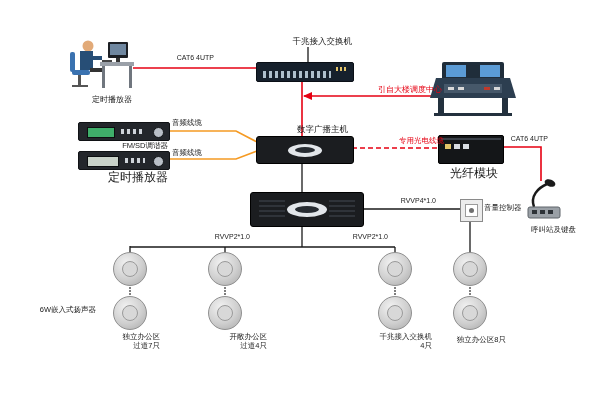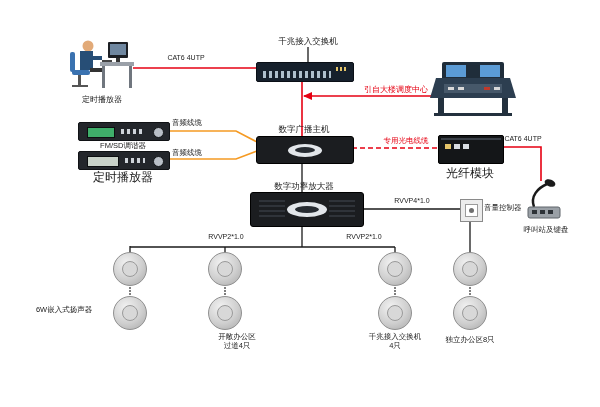--- a/index.html
+++ b/index.html
@@ -1,21 +1,21 @@
 <!DOCTYPE html>
 <html><head>
 <meta charset="utf-8">
 <style>
   html,body{margin:0;padding:0;background:#ffffff;}
   #canvas{position:relative;width:600px;height:407px;background:#ffffff;
     font-family:"Liberation Sans","DejaVu Sans",sans-serif;overflow:hidden;}
   #wires{position:absolute;left:0;top:0;z-index:1;}
   .dev{position:absolute;z-index:2;}
   .lbl{position:absolute;z-index:3;color:#1a1a1a;line-height:1.25;white-space:nowrap;}
-  .lbl.center{text-align:center;}
+  .lbl.center{text-align:right;}
   .lbl.red{color:#e60012;}
   .lbl span{display:block;white-space:nowrap;}
 
   
   #switch-box{width:96px;height:18px;background:#16202c;border:1px solid #0a0f16;border-radius:2px;}
   #switch-box .ports{position:absolute;left:6px;right:22px;bottom:3px;height:7px;
     background:repeating-linear-gradient(90deg,#aebfcc 0 3px,rgba(0,0,0,0) 3px 6px);}
   #switch-box .leds{position:absolute;right:5px;top:4px;width:12px;height:4px;
     background:repeating-linear-gradient(90deg,#e4c469 0 2px,rgba(0,0,0,0) 2px 4px);}
 
@@ -232,27 +232,30 @@
   <div class="lbl center red" style="left:350px;top:85px;width:92px;font-size:8px">引自大楼调度中心</div>
   <div class="lbl center" style="left:78px;top:141px;width:90px;font-size:7.5px">FM/SD调谐器</div>
   <div class="lbl center" style="left:78px;top:170px;width:90px;font-size:12px">定时播放器</div>
   <div class="lbl" style="left:172px;top:118px;font-size:7.5px">音频线缆</div>
   <div class="lbl" style="left:172px;top:148px;font-size:7.5px">音频线缆</div>
   <div class="lbl center" style="left:260px;top:124px;width:88px;font-size:8.5px">数字广播主机</div>
   <div class="lbl center red" style="left:368px;top:136px;width:76px;font-size:7.5px">专用光电线缆</div>
   <div class="lbl center" style="left:442px;top:166px;width:56px;font-size:12px">光纤模块</div>
   <div class="lbl center" style="left:498px;top:135px;width:50px;font-size:7px">CAT6 4UTP</div>
   <div class="lbl center" style="left:516px;top:225px;width:60px;font-size:7.5px">呼叫站及键盘</div>
-  <div class="lbl center" style="left:256px;top:181px;width:96px;font-size:8.5px">数字功率放大器</div>
   <div class="lbl center" style="left:388px;top:197px;width:48px;font-size:7px">RVVP4*1.0</div>
   <div class="lbl" style="left:484px;top:203px;font-size:7.5px">音量控制器</div>
   <div class="lbl center" style="left:202px;top:233px;width:48px;font-size:7px">RVVP2*1.0</div>
   <div class="lbl center" style="left:340px;top:233px;width:48px;font-size:7px">RVVP2*1.0</div>
   <div class="lbl center" style="left:32px;top:305px;width:64px;font-size:7.5px;white-space:normal">6W嵌入式扬声器</div>
 
+  <div class="lbl center" style="left:100px;top:332px;width:60px;font-size:7.5px">
+    <span>独立办公区</span>
+      <span>过道7只</span>
+  </div>
   <div class="lbl center" style="left:207px;top:332px;width:60px;font-size:7.5px">
     <span>开敞办公区</span>
       <span>过道4只</span>
   </div>
   <div class="lbl center" style="left:358px;top:332px;width:74px;font-size:7.5px">
     <span>千兆接入交换机</span>
       <span>4只</span>
   </div>
   <div class="lbl center" style="left:434px;top:335px;width:72px;font-size:7.5px">
     <span>独立办公区8只</span>

